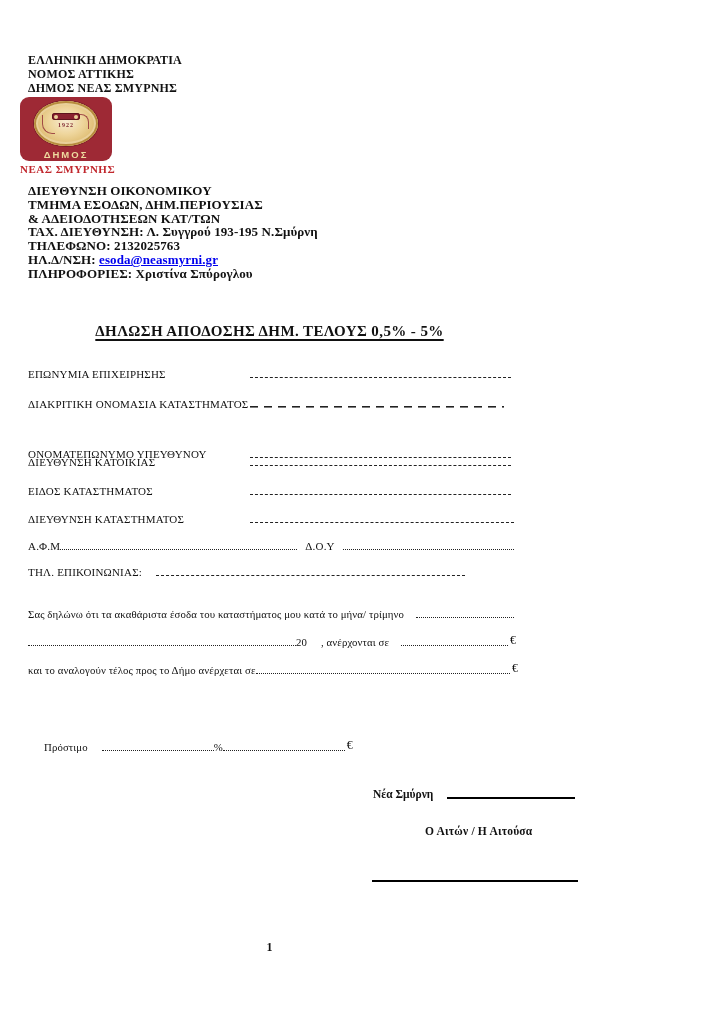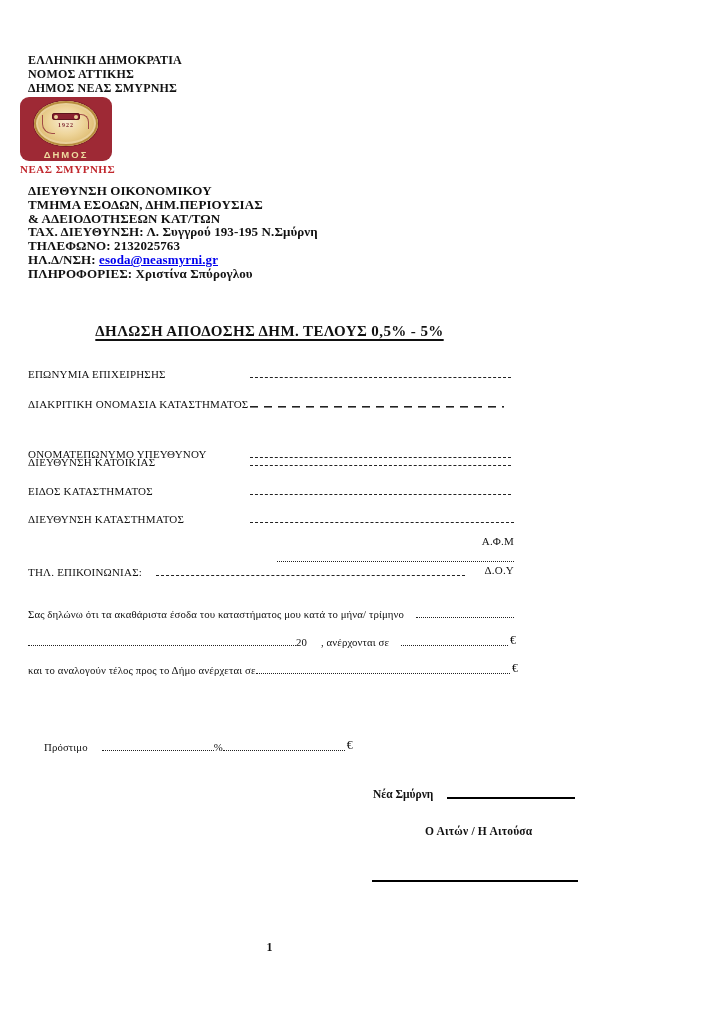--- a/index.html
+++ b/index.html
@@ -42,21 +42,21 @@
   .fill{flex:1;height:14px;}
   .fill-dash{border-bottom:1.6px dashed #222;margin-bottom:2px;}
   .fill-dot{border-bottom:1.6px dotted #222;margin-bottom:2px;}
   .fill-underscore{background:repeating-linear-gradient(90deg,#222 0 8px,transparent 8px 14px) left bottom/100% 1.6px no-repeat;margin-bottom:2px;}
   #row-eponymia{top:363px;left:28px;right:69px;}
   #row-diakritiki{top:393px;left:28px;right:76px;}
   #row-onomateponymo{top:443px;left:28px;right:69px;}
   #row-katoikia{top:451px;left:28px;right:69px;}
   #row-eidos{top:480px;left:28px;right:69px;}
   #row-katastima{top:508px;left:28px;right:66px;}
-  #row-afm{top:535px;left:28px;right:66px;flex-direction:column;}
+  #row-afm{top:535px;left:28px;right:66px;}
   #row-til{top:561px;left:28px;right:115px;}
   .w237{width:237px;flex:none;}
   .gap8{width:8px;flex:none;} .gap12{width:12px;flex:none;} .gap14{width:14px;flex:none;}
   
   .para-row{position:absolute;display:flex;align-items:flex-end;height:17px;font-size:10.8px;letter-spacing:.1px;}
   #para-1{top:603px;left:28px;right:66px;}
   #para-2{top:631px;left:28px;right:64px;}
   #para-3{top:659px;left:28px;right:62px;}
   #para-4{top:689px;left:44px;width:318px;margin-top:47px;}
   .w268{width:268px;flex:none;} .w112{width:112px;flex:none;} .w122{width:122px;flex:none;}

